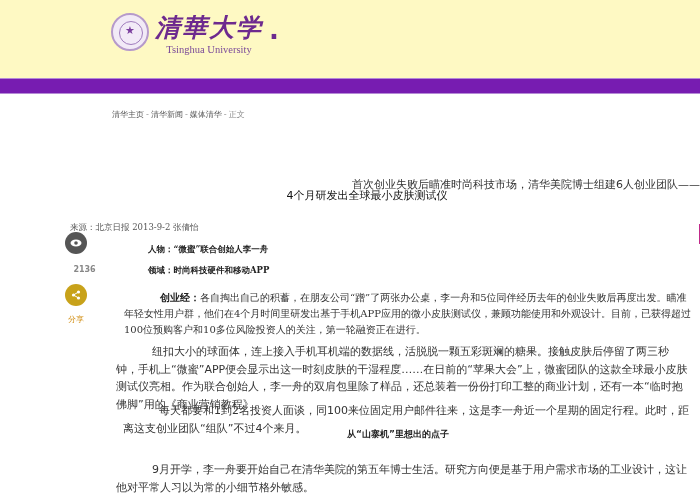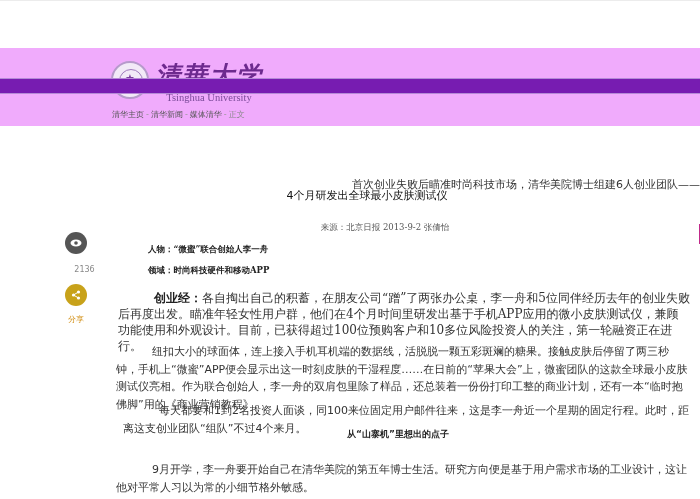--- a/index.html
+++ b/index.html
@@ -1,21 +1,21 @@
 <!DOCTYPE html>
 <html><head>
 <meta charset="utf-8">
 <style>
   * { margin: 0; padding: 0; box-sizing: border-box; }
   html, body { width: 700px; height: 499px; overflow: hidden; background: #ffffff; }
   body { font-family: "DejaVu Sans", "Liberation Sans", sans-serif; color: #333; position: relative; }
 
   .topstrip { position: absolute; left: 0; top: 0; width: 700px; height: 1px; background: #ececec; }
 
-  .header { position: absolute; left: 0; top: 0; width: 700px; height: 78px; background: #f0abfc; margin-top: 48px; }
+  .header { position: absolute; left: 0; top: 0; width: 700px; height: 78px; background: #fef9c3; }
   .logo { position: absolute; left: 111px; top: 13px; display: flex; align-items: flex-start; }
   .seal { width: 38px; height: 38px; border-radius: 50%; border: 2px solid #b69acb; background: #f2eaf7; position: relative; }
   .seal::before { content: ""; position: absolute; left: 6px; top: 6px; width: 22px; height: 22px; border-radius: 50%; border: 1px solid #a07cbd; }
   .seal::after { content: "★"; position: absolute; left: 0; top: 9px; width: 34px; text-align: center; font-size: 11px; color: #7b3f9e; }
   .wordmark { margin-left: 6px; display: flex; flex-direction: column; }
   .wordmark-cn { font-family: "DejaVu Serif", serif; font-size: 25px; font-style: italic; font-weight: bold; color: #6d2a8e; letter-spacing: 2px; line-height: 30px; }
   .wordmark-en { font-family: "Liberation Serif", serif; font-size: 10.5px; color: #7a4a99; margin-top: 1px; text-align: center; }
   .dot { font-size: 26px; color: #6d2a8e; margin: 4px 6px 0 6px; line-height: 26px; font-weight: bold; }
   .news { display: flex; flex-direction: column; margin-top: 4px; }
   .news-cn { font-size: 17px; color: #6d2a8e; line-height: 20px; letter-spacing: 1px; }
@@ -23,34 +23,34 @@
 
   .purplebar { position: absolute; left: 0; top: 78px; width: 700px; height: 16px; background: #771cb1; border-top: 1px solid #b58ad6; border-bottom: 1px solid #b58ad6; }
 
   .breadcrumb { position: absolute; left: 112px; top: 109px; font-size: 8px; color: #555; }
   .breadcrumb span { cursor: pointer; }
   .breadcrumb .sep { color: #999; margin: 0 2px; }
   .breadcrumb .current { color: #888; }
 
   .title1 { position: absolute; left: 0; width: 700px; top: 177px; text-align: right; font-size: 11px; color: #333; padding-left: 70px; }
   .title2 { position: absolute; left: 0; width: 700px; top: 188px; text-align: center; font-size: 11px; font-weight: normal; color: #111; padding-left: 34px; }
-  .source { position: absolute; left: 0; width: 700px; top: 222px; text-align: center; font-family: "DejaVu Serif", serif; font-size: 8.5px; color: #555; padding-left: 70px; }
+  .source { position: absolute; left: 0; width: 700px; top: 222px; font-family: "DejaVu Serif", serif; font-size: 8.5px; color: #555; padding-left: 70px; }
 
   .side { position: absolute; left: 64px; top: 232px; width: 24px; display: flex; flex-direction: column; align-items: center; }
   .circle { width: 22px; height: 22px; border-radius: 50%; display: flex; align-items: center; justify-content: center; }
   .eye { background: #555; }
   .share { background: #c8a21a; }
-  .count { font-size: 8px; color: #888; margin: 11px 0 10px 17px; }
+  .count { font-size: 8px; color: #888; margin: 11px 0 10px 17px; font-weight: bold; }
   .share-label { font-size: 8px; color: #d08a0a; margin-top: 8px; text-align: center; }
 
   .article { position: absolute; left: 112px; top: 240px; width: 572px; }
   .kv { font-family: "DejaVu Serif", serif; font-size: 8.5px; font-weight: bold; color: #222; margin-left: 36px; }
   .kv1 { position: absolute; top: 4px; }
   .kv2 { position: absolute; top: 25px; }
-  .serifpara { position: absolute; top: 50px; left: 6px; width: 572px; font-family: "DejaVu Serif", serif; font-size: 12px; color: #333; line-height: 16px; text-indent: 36px; }
+  .serifpara { position: absolute; top: 50px; left: 12px; width: 572px; font-family: "DejaVu Serif", serif; font-size: 10px; color: #333; line-height: 16px; text-indent: 36px; }
   .serifpara b { color: #222; }
   .p { position: absolute; left: 4px; width: 572px; font-size: 11px; color: #333; line-height: 17.5px; text-indent: 36px; }
   .p2 { top: 103px; }
   .p3 { top: 162px; margin-left: 7px; }
   .sub { position: absolute; top: 188px; left: 0; width: 572px; text-align: center; font-size: 9px; font-weight: bold; color: #222; }
   .p4 { top: 221px; }
 
   .rightmark { position: absolute; left: 699px; top: 224px; width: 1px; height: 20px; background: #c12a8a; }
 </style>
 </head>

